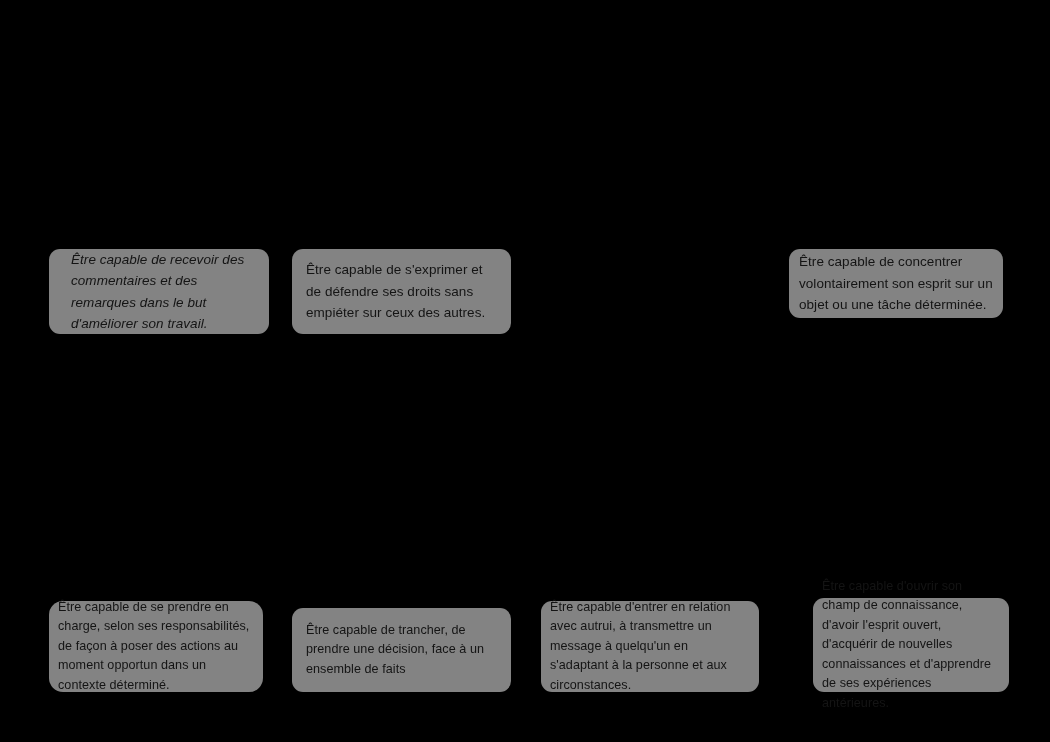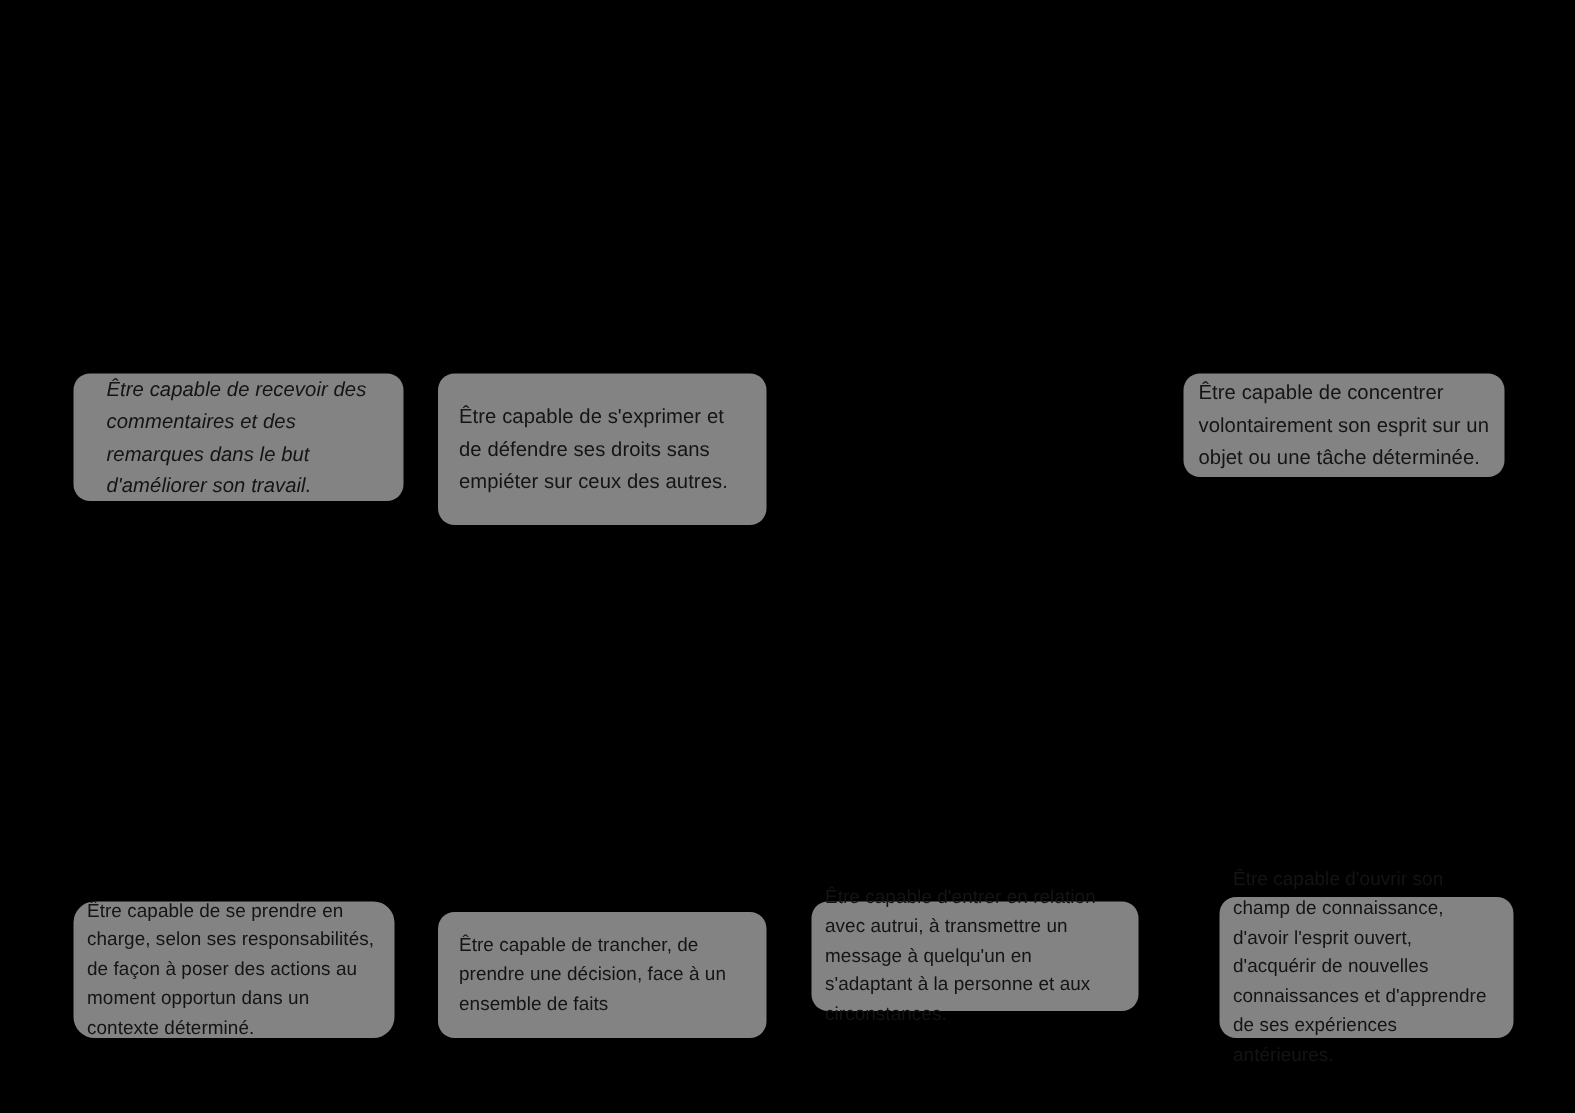--- a/index.html
+++ b/index.html
@@ -39,28 +39,28 @@
     font-family: "Liberation Sans", sans-serif;
     font-size: 13.5px;
     line-height: 21.5px;
     letter-spacing: 0.05px;
     white-space: pre-line;
   }
 
   
   .card.r1 { top: 249px; }
   .card.r1c1 { left: 49px;  width: 220px; height: 85px; padding: 0 14px 0 22px; font-style: italic; }
-  .card.r1c2 { left: 292px; width: 219px; height: 101px; padding: 0 14px 0 14px; }
+  .card.r1c2 { left: 292px; width: 219px; height: 85px; padding: 0 14px 0 14px; }
   .card.r1c3 { left: 541px; width: 218px; height: 81px; padding: 0 14px 0 17px; }
   .card.r1c4 { left: 789px; width: 214px; height: 69px; padding: 0 10px 0 10px; }
 
   
   .card.r2c1 { left: 49px;  top: 601px; width: 214px; height: 91px; padding: 0 10px 0 9px; border-radius: 14px; }
   .card.r2c2 { left: 292px; top: 608px; width: 219px; height: 84px; padding: 0 14px 0 14px; }
-  .card.r2c3 { left: 541px; top: 601px; width: 218px; height: 73px; padding: 0 10px 0 9px; }
+  .card.r2c3 { left: 541px; top: 601px; width: 218px; height: 91px; padding: 0 10px 0 9px; }
   .card.r2c4 { left: 789px; top: 598px; width: 196px; height: 94px; padding: 0 10px 0 9px; margin-left: 24px; }
 
   
   .card.r2 .card-text {
     font-size: 12.6px;
     line-height: 19.4px;
   }
 </style>
 </head>
 <body>

